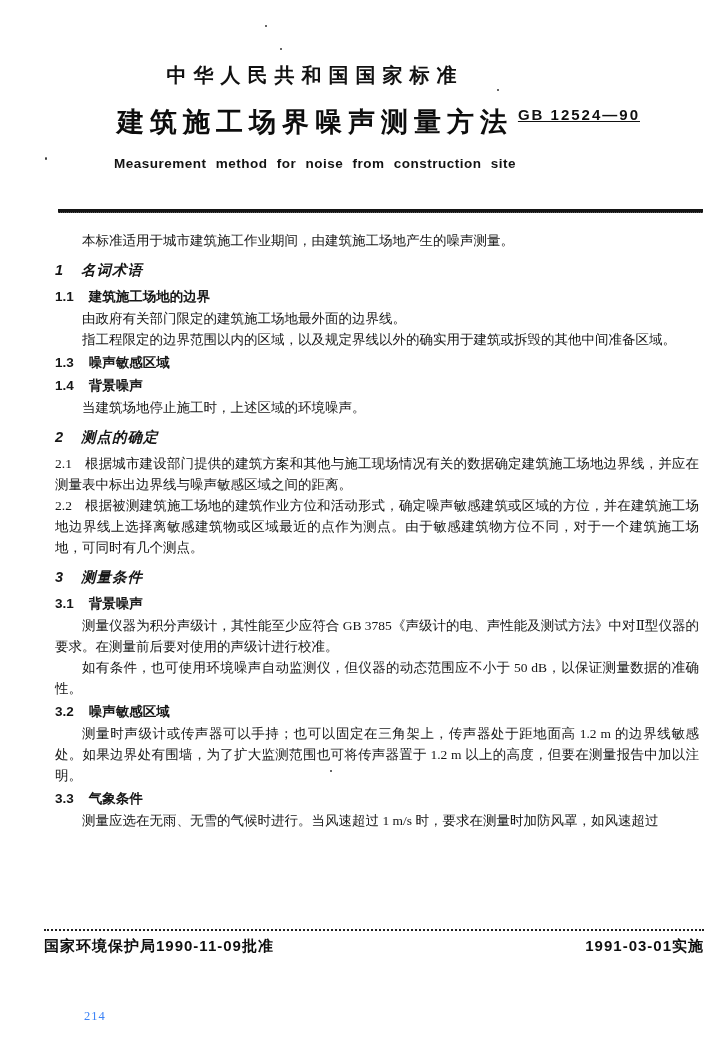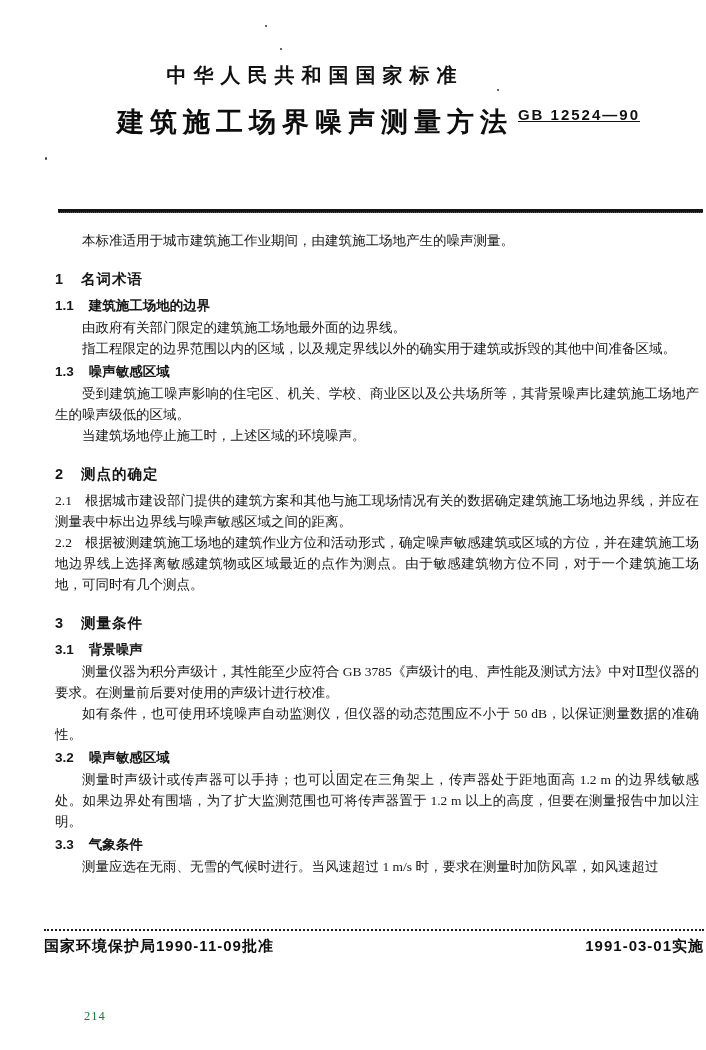--- a/index.html
+++ b/index.html
@@ -54,21 +54,21 @@
   
   #doc-body {
     position: absolute; top: 230px; left: 55px; width: 644px;
     font-size: 13.5px; line-height: 21px;
     text-align: justify;
   }
   .intro, .para { text-indent: 2em; }
   .chapter {
     font-family: "Liberation Sans", "DejaVu Sans", sans-serif;
     font-weight: bold; font-size: 14.5px;
-    margin: 18px 0 5px 0; letter-spacing: 1px;
+    margin: 9px 0 5px 0; letter-spacing: 1px; font-style: italic;
   }
   .chapter .bnum { margin-right: 18px; letter-spacing: 0; }
   .sub {
     font-family: "Liberation Sans", "DejaVu Sans", sans-serif;
     font-weight: bold; font-size: 13.5px;
     margin: 2px 0 1px 0;
   }
   .sub .bnum { margin-right: 15px; }
   .numpara .bnum { margin-right: 13px; }
   
@@ -78,47 +78,48 @@
   }
   #footer {
     position: absolute; top: 937px; left: 44px; width: 660px;
     display: flex; justify-content: space-between;
     font-family: "Liberation Sans", "DejaVu Sans", sans-serif;
     font-weight: bold; font-size: 15px; letter-spacing: 1px;
     color: #0f0f0f;
   }
   #page-number {
     position: absolute; top: 1009px; left: 84px;
-    font-size: 12.5px; letter-spacing: 1px; color: #15803d;
+    font-size: 12.5px; letter-spacing: 1px; color: #3b82f6;
   }
   
   .speck { position: absolute; background: #333; border-radius: 50%; }
 </style>
 </head>
 <body>
 
 <div id="page">
 
   <div id="header">
     <div class="std-label">中华人民共和国国家标准</div>
     <div class="doc-title">建筑施工场界噪声测量方法</div>
+    <div class="doc-subtitle">Measurement method for noise from construction site</div>
   </div>
 
   <div class="std-number">GB 12524—90</div>
 
   <div class="header-rule"></div>
 
   <div id="doc-body">
       <div class="intro"><span>本标准适用于城市建筑施工作业期间，由建筑施工场地产生的噪声测量。</span></div>
       <div class="chapter"><span class="bnum">1</span><span>名词术语</span></div>
       <div class="sub"><span class="bnum">1.1</span><span>建筑施工场地的边界</span></div>
       <div class="para"><span>由政府有关部门限定的建筑施工场地最外面的边界线。</span></div>
       <div class="para"><span>指工程限定的边界范围以内的区域，以及规定界线以外的确实用于建筑或拆毁的其他中间准备区域。</span></div>
       <div class="sub"><span class="bnum">1.3</span><span>噪声敏感区域</span></div>
-      <div class="para"><span>受到建筑施工噪声影响的住宅区、机关、学校、商业区以及公共场所等，其背景噪声比建筑施工场地产生的噪声级低的区域。</span></div>
+      <div class="sub"><span class="bnum">1.4</span><span>背景噪声</span></div>
       <div class="para"><span>当建筑场地停止施工时，上述区域的环境噪声。</span></div>
       <div class="chapter"><span class="bnum">2</span><span>测点的确定</span></div>
       <div class="numpara"><span class="bnum">2.1</span><span>根据城市建设部门提供的建筑方案和其他与施工现场情况有关的数据确定建筑施工场地边界线，并应在测量表中标出边界线与噪声敏感区域之间的距离。</span></div>
       <div class="numpara"><span class="bnum">2.2</span><span>根据被测建筑施工场地的建筑作业方位和活动形式，确定噪声敏感建筑或区域的方位，并在建筑施工场地边界线上选择离敏感建筑物或区域最近的点作为测点。由于敏感建筑物方位不同，对于一个建筑施工场地，可同时有几个测点。</span></div>
       <div class="chapter"><span class="bnum">3</span><span>测量条件</span></div>
       <div class="sub"><span class="bnum">3.1</span><span>背景噪声</span></div>
       <div class="para"><span>测量仪器为积分声级计，其性能至少应符合 GB 3785《声级计的电、声性能及测试方法》中对Ⅱ型仪器的要求。在测量前后要对使用的声级计进行校准。</span></div>
       <div class="para"><span>如有条件，也可使用环境噪声自动监测仪，但仪器的动态范围应不小于 50 dB，以保证测量数据的准确性。</span></div>
       <div class="sub"><span class="bnum">3.2</span><span>噪声敏感区域</span></div>
       <div class="para"><span>测量时声级计或传声器可以手持；也可以固定在三角架上，传声器处于距地面高 1.2 m 的边界线敏感处。如果边界处有围墙，为了扩大监测范围也可将传声器置于 1.2 m 以上的高度，但要在测量报告中加以注明。</span></div>

